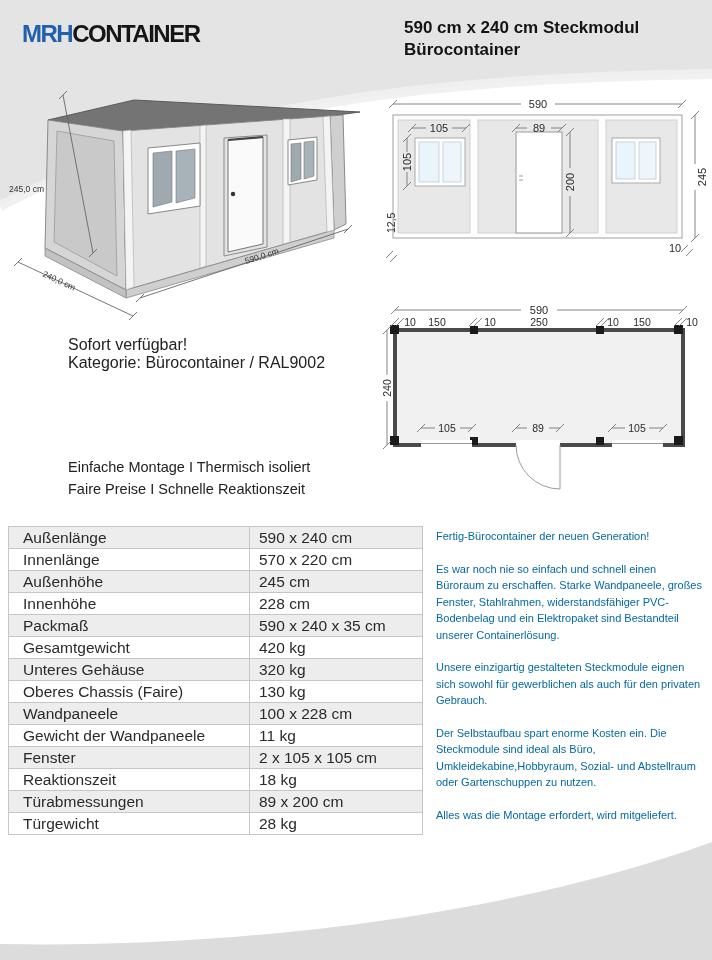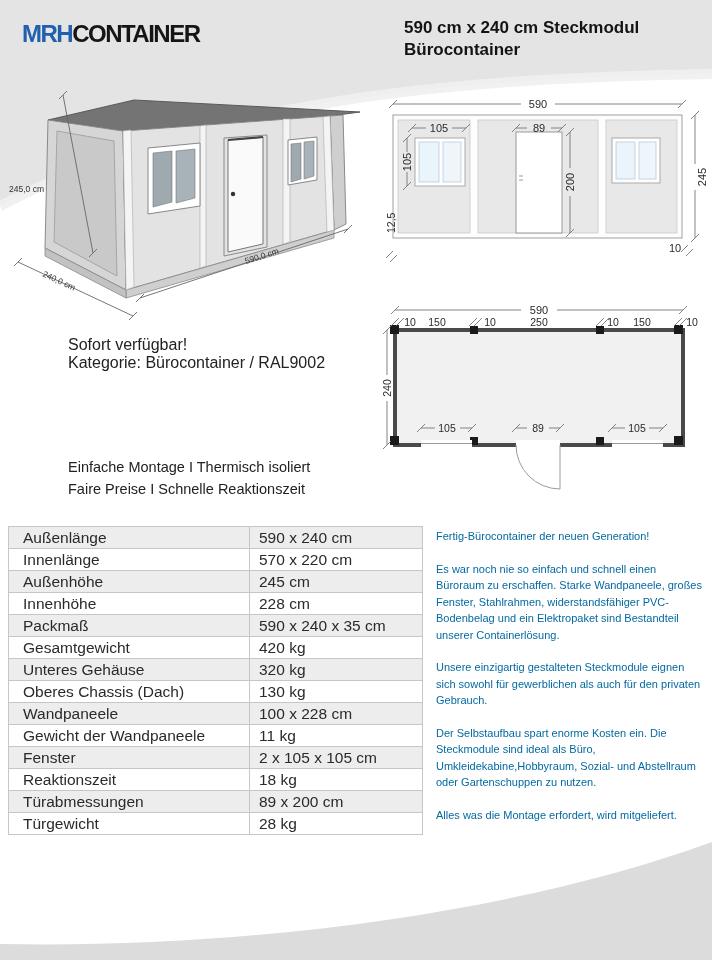--- a/index.html
+++ b/index.html
@@ -218,21 +218,21 @@
           </tr>
         <tr>
             <td>Gesamtgewicht</td>
             <td class="val">420 kg</td>
           </tr>
         <tr>
             <td>Unteres Gehäuse</td>
             <td class="val">320 kg</td>
           </tr>
         <tr>
-            <td>Oberes Chassis (Dach)</td>
+            <td>Oberes Chassis (Faire)</td>
             <td class="val">130 kg</td>
           </tr>
         <tr>
             <td>Wandpaneele</td>
             <td class="val">100 x 228 cm</td>
           </tr>
         <tr>
             <td>Gewicht der Wandpaneele</td>
             <td class="val">11 kg</td>
           </tr>

